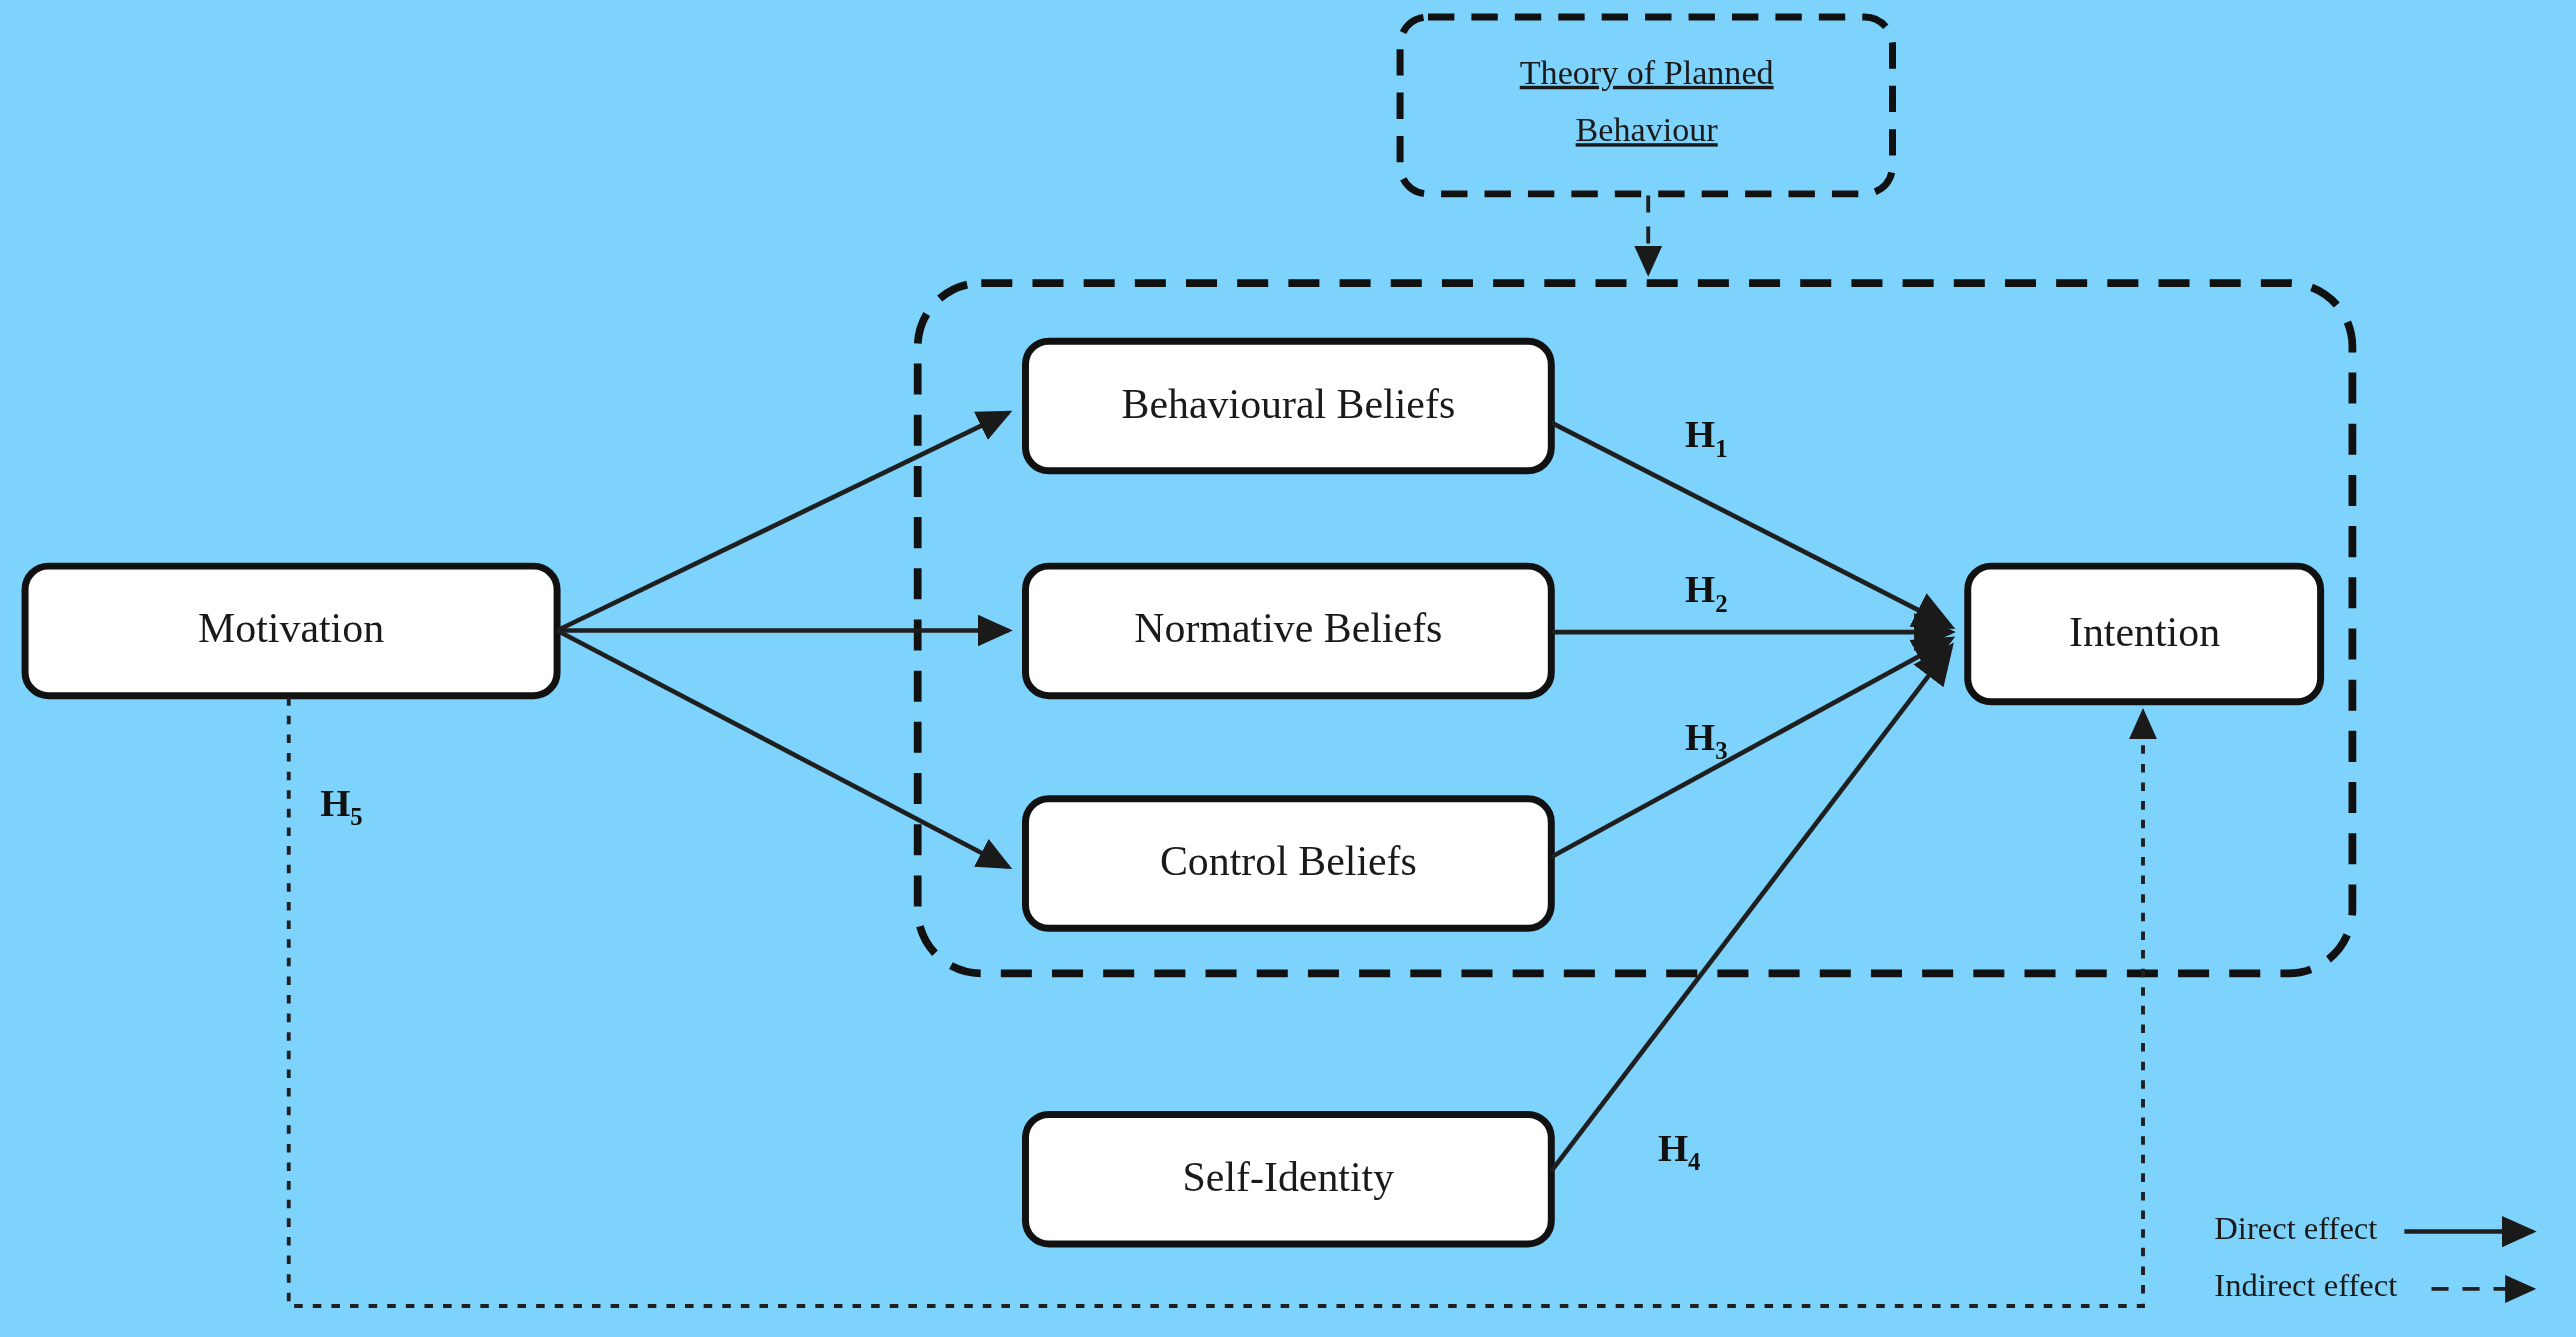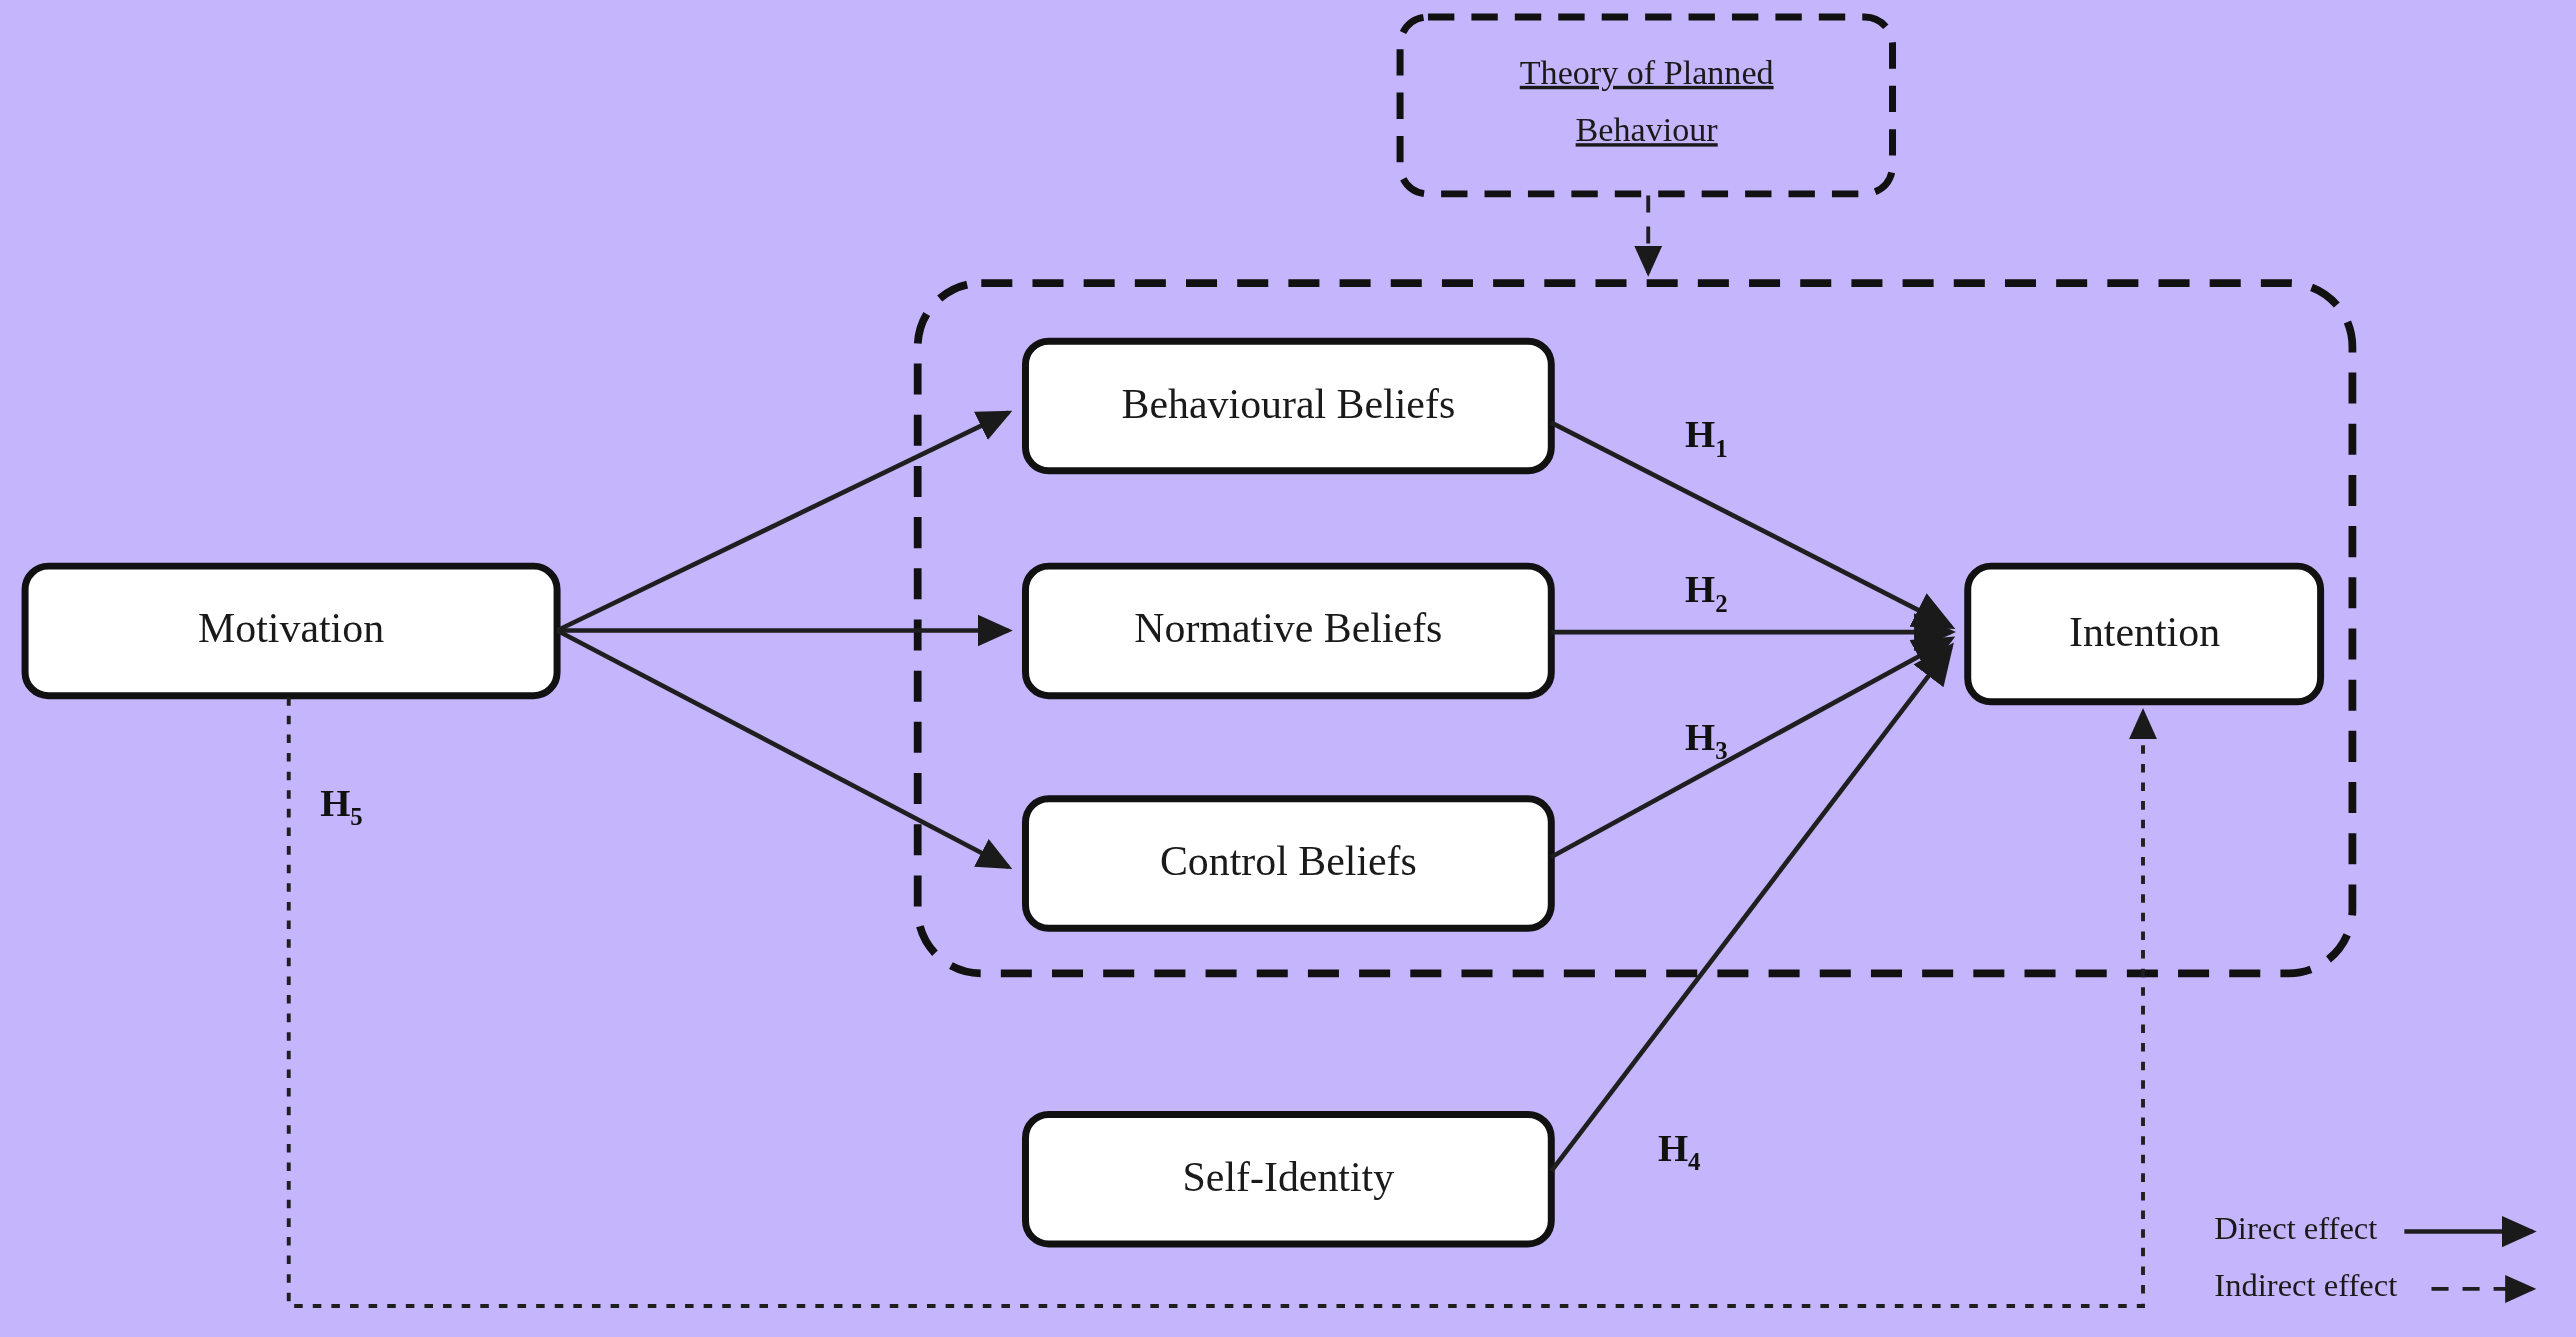--- a/index.html
+++ b/index.html
@@ -1,17 +1,17 @@
 <!DOCTYPE html>
 <html style="font-size:12.4px"><head>
 <meta charset="utf-8">
 <style>
   html,body{margin:0;padding:0;background:#ffffff;}
   body{width:2576px;height:1337px;overflow:hidden;font-family:"Liberation Serif",serif;}
-  #stage{position:relative;width:2576px;height:1337px;background:#c4b5fd;}
+  #stage{position:relative;width:2576px;height:1337px;background:#7dd3fc;}
   svg#diagram{position:absolute;left:0;top:0;width:2576px;height:1337px;display:block;}
   .node-label{font-family:"Liberation Serif",serif;font-size:54px;fill:#1a1a1a;
               text-anchor:middle;dominant-baseline:middle;}
   .title-label{font-family:"Liberation Serif",serif;font-size:44px;fill:#1a1a1a;
                text-anchor:middle;dominant-baseline:middle;text-decoration:underline;}
   .hyp{font-family:"Liberation Serif",serif;font-weight:bold;font-size:50px;fill:#111;
        text-anchor:middle;dominant-baseline:middle;}
   .hyp tspan.sub{font-size:32px;}
   .legend-label{font-family:"Liberation Serif",serif;font-size:42px;fill:#1a1a1a;
                 text-anchor:start;dominant-baseline:middle;}

